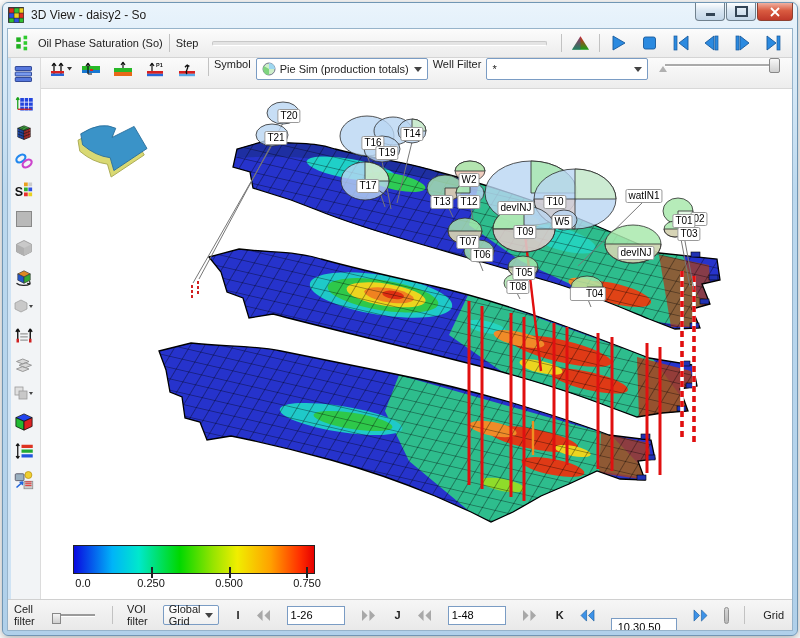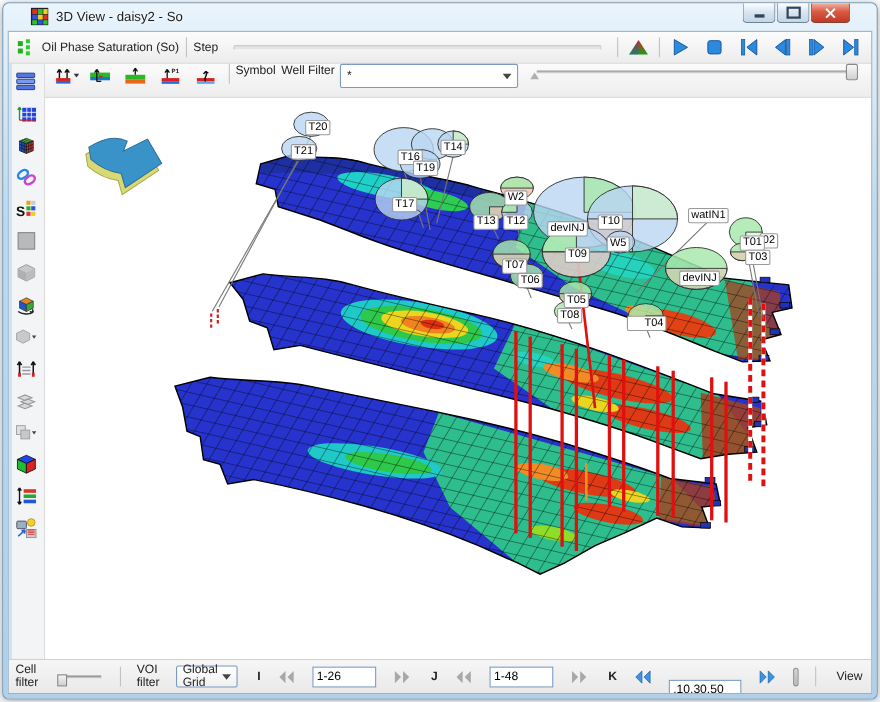--- a/index.html
+++ b/index.html
@@ -1,20 +1,20 @@
 <!DOCTYPE html>
 <html><head>
 <meta charset="utf-8">
 <style>
   html,body{margin:0;padding:0;background:#e8e8e8;font-family:"Liberation Sans",sans-serif;}
   .stage{position:relative;width:800px;height:638px;background:#fff;overflow:hidden;}
   
   .win{position:absolute;inset:2px;border:1px solid #7096b4;border-radius:6px;
        background:linear-gradient(#eaf4fc,#bcd9ef 30%,#b0d0ea);box-shadow:0 2px 10px rgba(0,0,0,.35);}
-  .titlebar{height:24px;display:flex;align-items:center;padding:0 24px;gap:6px;}
+  .titlebar{height:24px;display:flex;align-items:center;padding:0 4px;gap:6px;}
   .title{font-size:12px;color:#1a1a1a;text-shadow:0 0 2px #fff;}
   .winbtns{margin-left:auto;display:flex;margin-top:-6px;}
   .wbtn{width:28px;height:17px;border:1px solid #70818e;border-top:none;display:flex;align-items:center;justify-content:center;
         background:linear-gradient(#fdfeff,#d9e6f2 45%,#c3d6e8);border-radius:0 0 4px 4px;margin-left:1px;cursor:pointer;}
   .wbtn.close{width:34px;background:linear-gradient(#f0b0a0,#d95b40 45%,#c0392a);border-color:#8e4030;}
   .glyph-min{width:9px;height:3px;background:#345;margin-top:6px;}
   .glyph-max{width:9px;height:7px;border:2px solid #345;}
   
   .frame{position:absolute;left:4px;right:4px;top:25px;bottom:4px;background:#f4f4f4;border:1px solid #96b3ca;
          display:flex;flex-direction:column;overflow:hidden;}
@@ -328,20 +328,29 @@
                 <div class="wbtn2">
                   <svg viewBox="0 0 26 18">
                     <rect x="3" y="11" width="16" height="2.8" fill="#d82020"></rect>
                     <rect x="3" y="13.8" width="16" height="2.4" fill="#58a8e8"></rect>
                     <path d="M11,14 C8,11 14,8 11,5 M11,5l-2,2.2M11,5l2.4,1.4" stroke="#111" stroke-width="1.3" fill="none"></path>
                   </svg>
                 </div>
               </div>
           <span class="vsep"></span>
           <span>Symbol</span>
+          <div class="combo sym">
+            <svg class="pieicon" viewBox="0 0 14 14">
+                  <circle cx="7" cy="7" r="6" fill="#cdeec9" stroke="#557" stroke-width="0.8"></circle>
+                  <path d="M7,7 L13,7 A6,6 0 0 0 7,1 Z" fill="#9ed7f0"></path>
+                  <path d="M7,7 L7,13 A6,6 0 0 1 1.8,4 Z" fill="#7fd47f"></path>
+                </svg>
+            <span>Pie Sim (production totals)</span>
+            <span class="caret"></span>
+          </div>
           <span>Well Filter</span>
           <div class="combo wf">
             <span>*</span>
             <span class="caret"></span>
           </div>
           <div class="alphaslider">
             <div class="ptr"></div>
             <div class="track"></div>
             <div class="thumb"></div>
           </div>
@@ -543,20 +552,33 @@
                 <div class="wlabel" style="left: 483px; top: 184px;">T05</div>
                 <div class="wlabel" style="left: 477px; top: 198px;">T08</div>
                 <div class="wlabel" style="left: 547px; top: 205px; padding-left: 15px;">T04</div>
                 <div class="wlabel" style="left: 603px; top: 107px;">watIN1</div>
                 <div class="wlabel" style="left: 595px; top: 164px;">devINJ</div>
                 <div class="wlabel" style="left: 658px; top: 130px;">02</div>
                 <div class="wlabel" style="left: 643px; top: 132px;">T01</div>
                 <div class="wlabel" style="left: 648px; top: 145px;">T03</div>
               </div>
 
+          <div class="colorbar-wrap">
+            <div class="colorbar-bar">
+              <div class="cbtick" style="left:77px;"></div>
+              <div class="cbtick" style="left:155px;"></div>
+              <div class="cbtick" style="left:232px;"></div>
+            </div>
+            <div class="cblabels">
+              <span class="cl0">0.0</span>
+              <span class="cl1">0.250</span>
+              <span class="cl2">0.500</span>
+              <span class="cl3">0.750</span>
+            </div>
+          </div>
         </div>
       </div>
     </div>
 
     <div class="bottombar">
       <span>Cell filter</span>
       <div class="cellslider">
         <div class="track"></div>
         <div class="thumb"></div>
       </div>
@@ -603,18 +625,18 @@
           </span>
       <input class="numfield k" value=",10,30,50" style="">
       <span class="stepbtn">
             <svg viewBox="0 0 18 14">
               <polygon points="2,1 8,7 2,13" fill="#3d92e8" stroke="#1c5f9e" stroke-width="0.7"></polygon>
               <polygon points="10,1 16,7 10,13" fill="#3d92e8" stroke="#1c5f9e" stroke-width="0.7"></polygon>
             </svg>
           </span>
       <span class="graybtn"></span>
       <span class="vsep"></span>
-      <span class="resetlbl">View</span>
+      <span class="resetlbl">Grid</span>
     </div>
 
   </div>
 </div>
 </div>
 
 </body></html>

